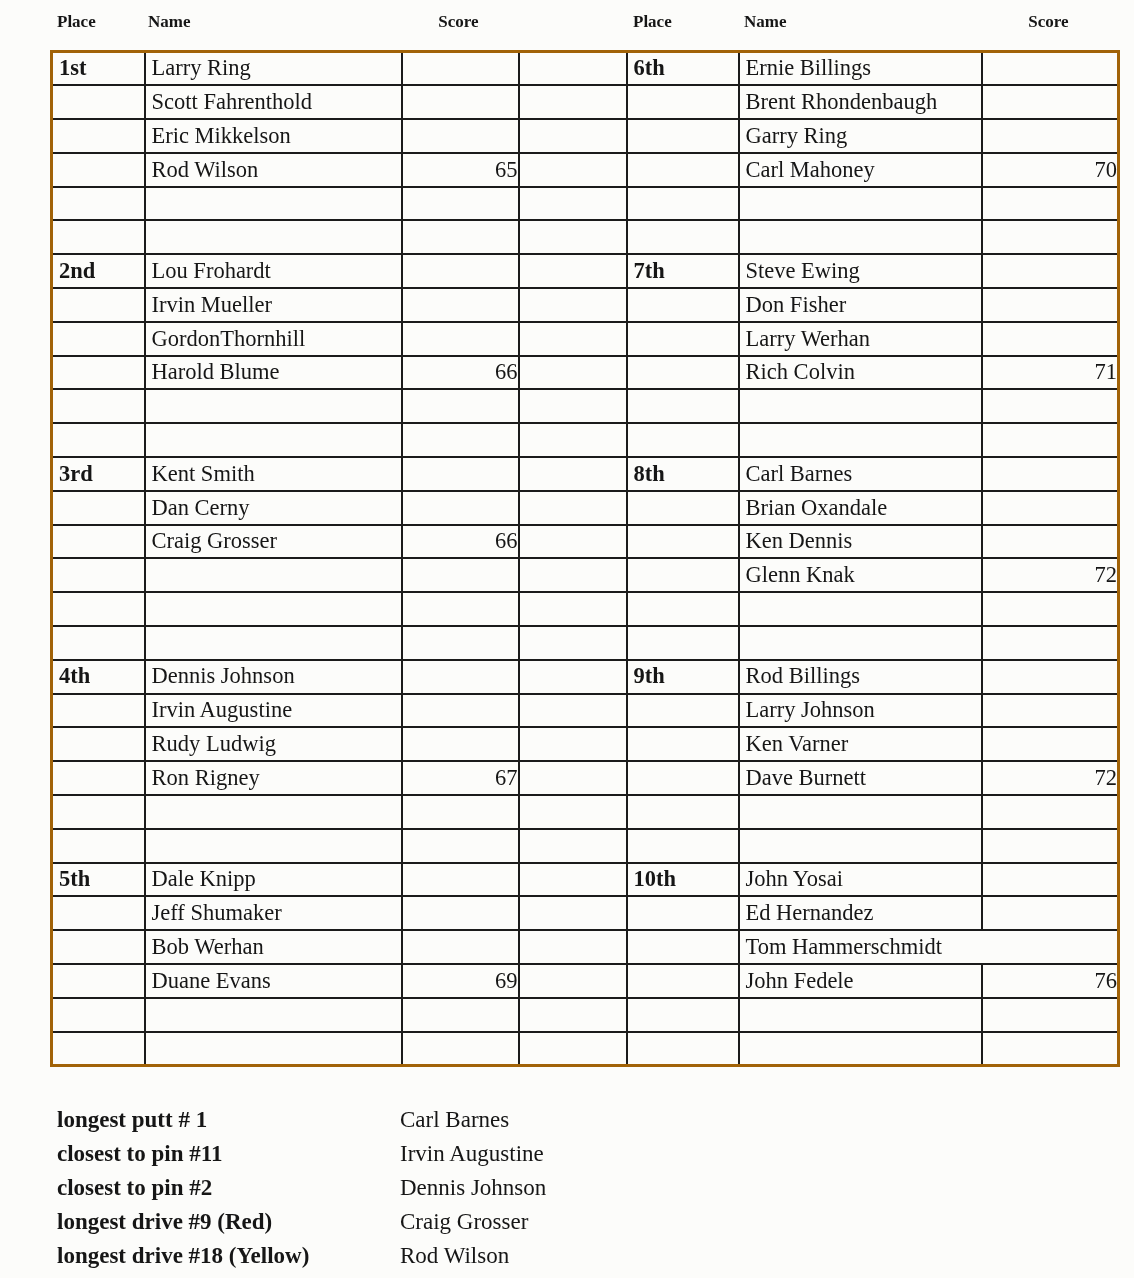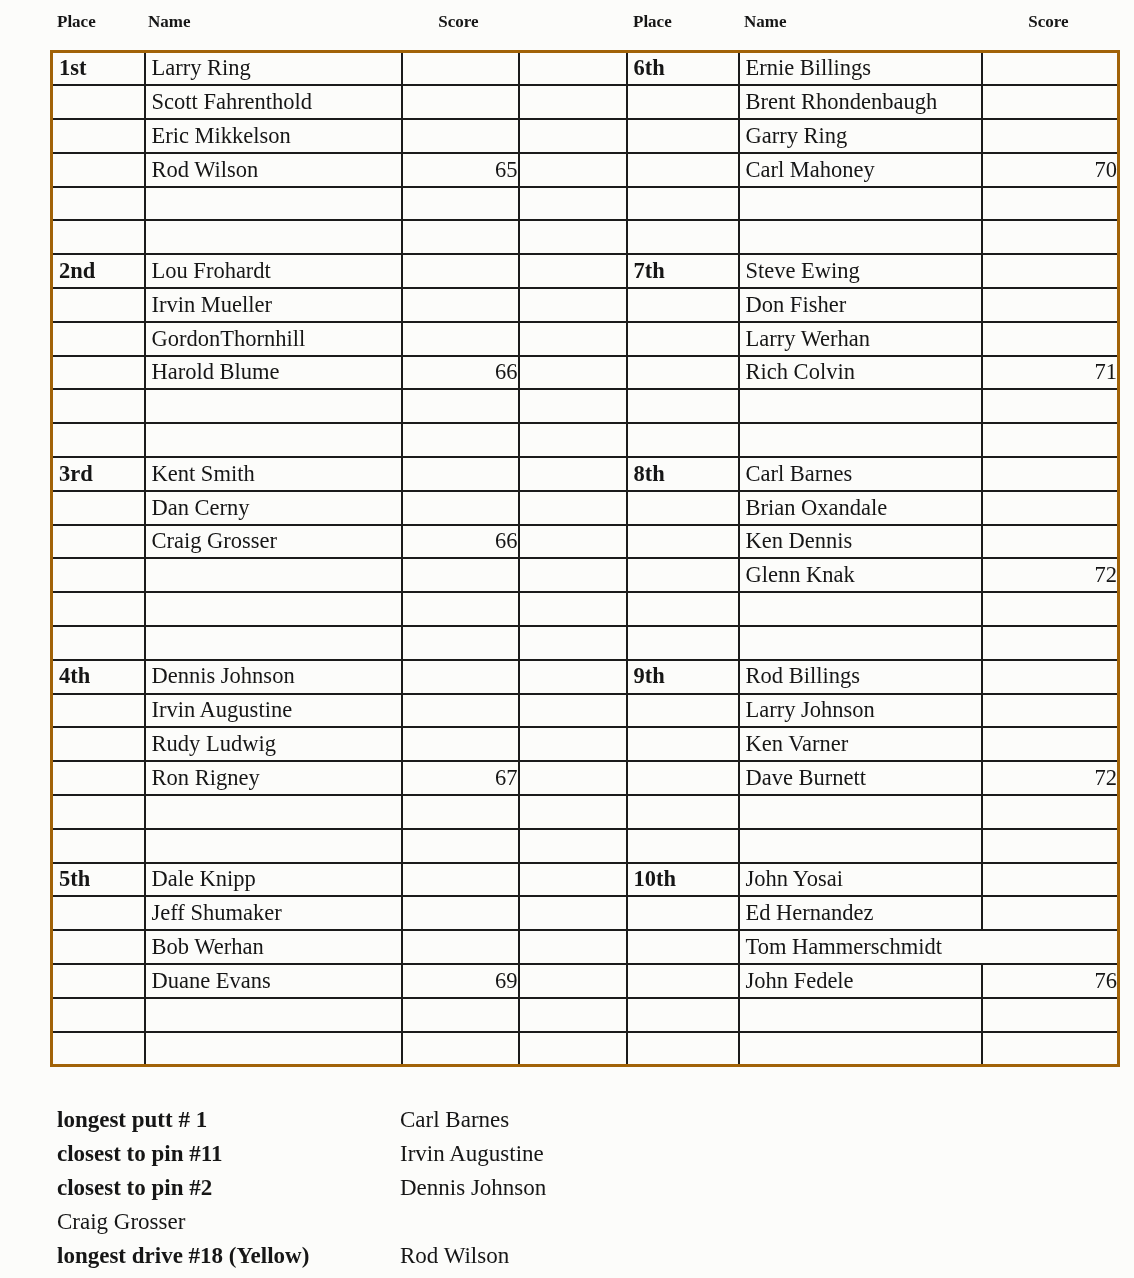--- a/index.html
+++ b/index.html
@@ -365,20 +365,21 @@
     </div>
     <div class="award-row">
       <span class="award-label">closest to pin #11</span>
       <span class="award-winner">Irvin Augustine</span>
     </div>
     <div class="award-row">
       <span class="award-label">closest to pin #2</span>
       <span class="award-winner">Dennis Johnson</span>
     </div>
     <div class="award-row">
+      <span class="award-label">longest drive #9 (Red)</span>
       <span class="award-winner">Craig Grosser</span>
     </div>
     <div class="award-row">
       <span class="award-label">longest drive #18 (Yellow)</span>
       <span class="award-winner">Rod Wilson</span>
     </div>
   </div>
 
 </div>
 

